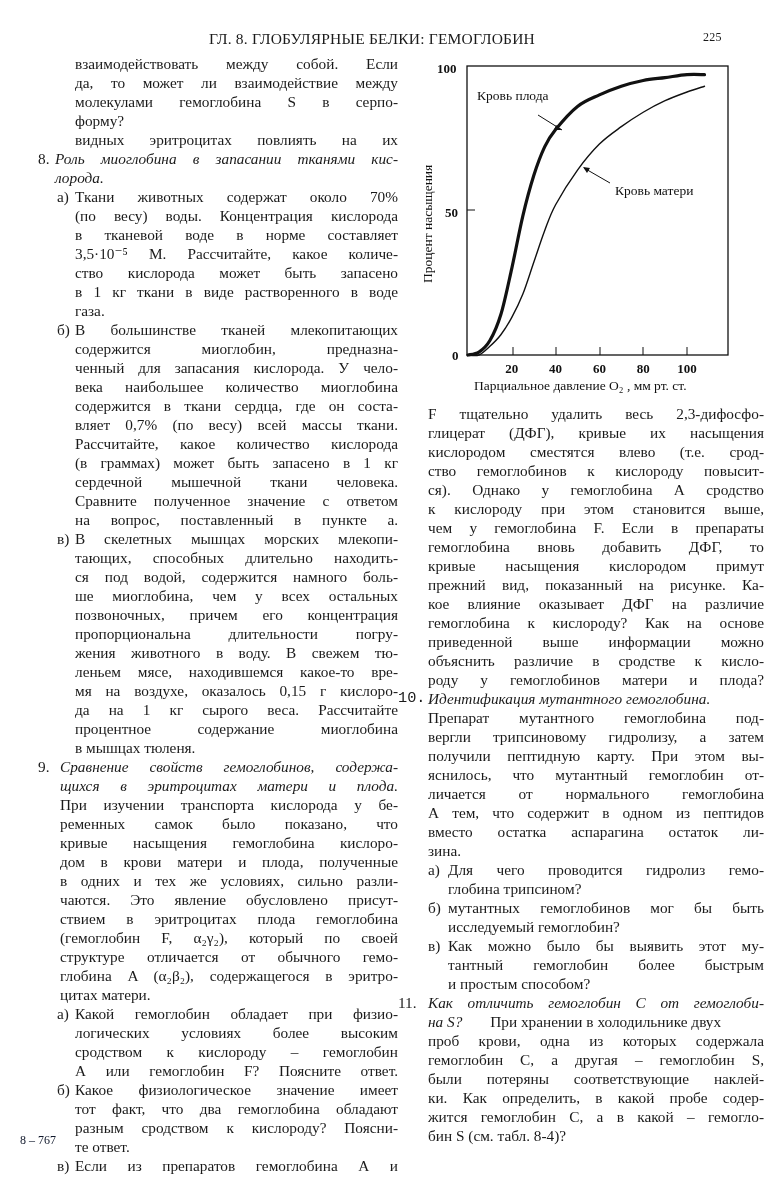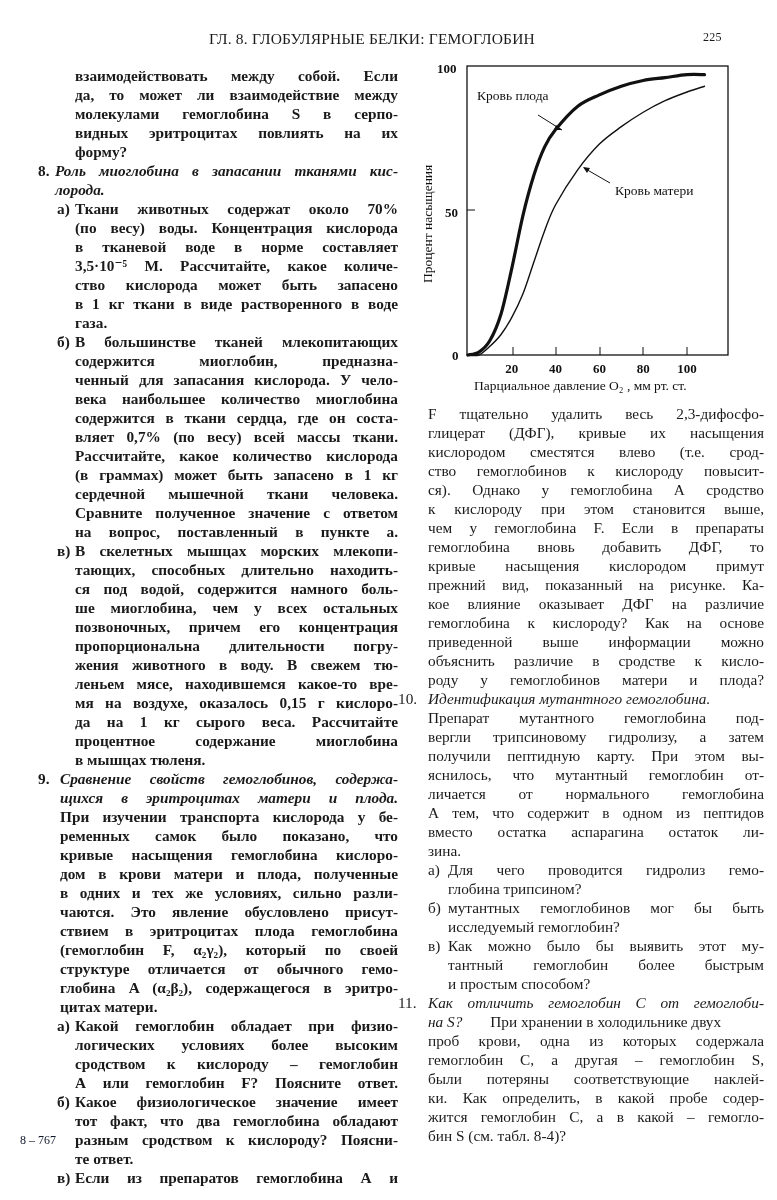--- a/index.html
+++ b/index.html
@@ -9,21 +9,21 @@
     color: #1a1a1a;
   }
   .header {
     position: absolute; top: 27px; left: 0; width: 777px; height: 24px;
     font-size: 15.5px; letter-spacing: 0.2px; text-align: center;
   }
   .header .running { position: absolute; left: 209px; top: 3px; }
   .header .pagenum { position: absolute; left: 703px; top: 3px; font-size: 12px; }
 
   .col { position: absolute; font-size: 15.3px; line-height: 19px; }
-  .col-left { left: 20px; top: 66px; width: 378px; font-weight: bold; }
+  .col-left { left: 20px; top: 54px; width: 378px; }
   .col-right { left: 412px; top: 404px; width: 352px; }
 
   .block { position: relative; }
   .line { display: block; white-space: nowrap; height: 19px; }
   .justify { text-align: justify; text-align-last: justify; white-space: normal; }
   .ital { font-style: italic; }
   .ind1 { padding-left: 55px; }
 
   .qnum { position: absolute; left: 0; }
 
@@ -39,22 +39,22 @@
 <div class="header">
   <span class="running">ГЛ. 8. ГЛОБУЛЯРНЫЕ БЕЛКИ: ГЕМОГЛОБИН</span>
   <span class="pagenum">225</span>
 </div>
 
 <div class="col col-left">
   <div class="block ind1">
     <span class="line justify">взаимодействовать между собой. Если</span>
     <span class="line justify">да, то может ли взаимодействие между</span>
     <span class="line justify">молекулами гемоглобина S в серпо-</span>
+    <span class="line">форму?</span>
     <span class="line justify">видных эритроцитах повлиять на их</span>
-    <span class="line">форму?</span>
   </div>
 
   <div class="block" style="padding-left:35px;">
     <span class="qnum" style="left:18px;">8.</span>
     <span class="line justify ital">Роль миоглобина в запасании тканями кис-</span>
     <span class="line ital">лорода.</span>
   </div>
 
   <div class="block" style="padding-left:55px;">
     <span class="qnum" style="left:37px;">а)</span>
@@ -194,21 +194,21 @@
     <span class="line justify">кривые насыщения кислородом примут</span>
     <span class="line justify">прежний вид, показанный на рисунке. Ка-</span>
     <span class="line justify">кое влияние оказывает ДФГ на различие</span>
     <span class="line justify">гемоглобина к кислороду? Как на основе</span>
     <span class="line justify">приведенной выше информации можно</span>
     <span class="line justify">объяснить различие в сродстве к кисло-</span>
     <span class="line justify">роду у гемоглобинов матери и плода?</span>
   </div>
 
   <div class="block" style="padding-left:16px;">
-    <span class="qnum" style="left:-14px;">10.</span>
+    <span class="qnum" style="left:-14px;font-family:Liberation Mono, monospace;">10.</span>
     <span class="line ital">Идентификация мутантного гемоглобина.</span>
     <span class="line justify">Препарат мутантного гемоглобина под-</span>
     <span class="line justify">вергли трипсиновому гидролизу, а затем</span>
     <span class="line justify">получили пептидную карту. При этом вы-</span>
     <span class="line justify">яснилось, что мутантный гемоглобин от-</span>
     <span class="line justify">личается от нормального гемоглобина</span>
     <span class="line justify">А тем, что содержит в одном из пептидов</span>
     <span class="line justify">вместо остатка аспарагина остаток ли-</span>
     <span class="line">зина.</span>
   </div>

